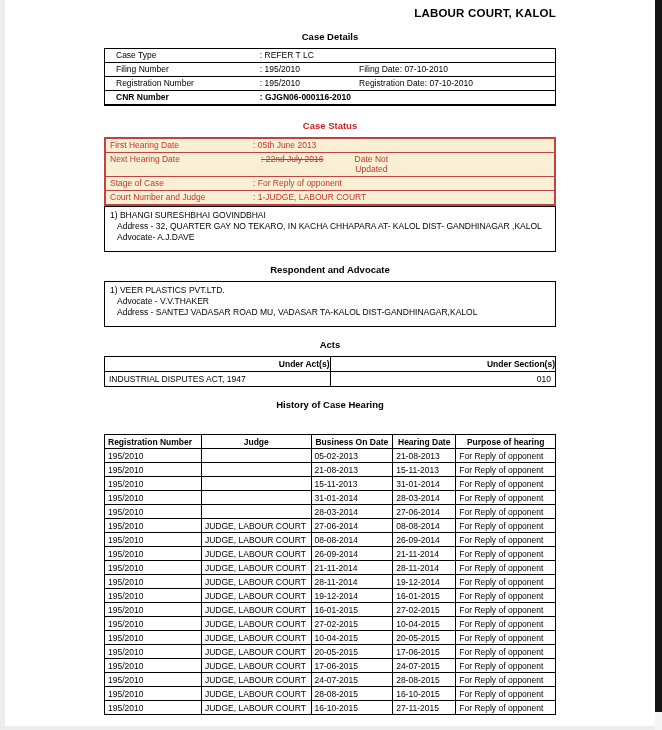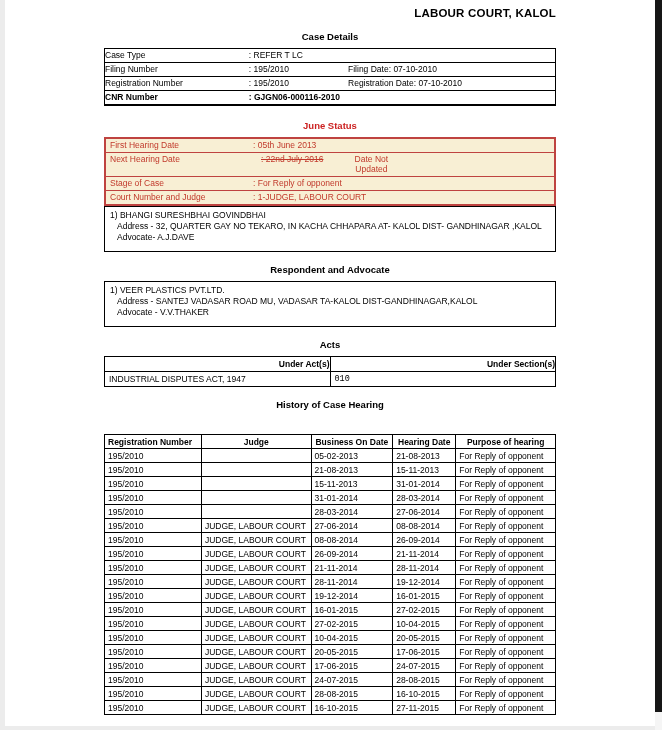--- a/index.html
+++ b/index.html
@@ -34,21 +34,21 @@
     font-size: 9.5px; font-weight: bold; text-align: center;
     margin-top: 12px; margin-bottom: 6px;
   }
   .section-heading.red { color: #cc2222; margin-top: 14px; }
 
   table { border-collapse: collapse; width: 100%; font-size: 8.5px; }
   td, th { vertical-align: top; }
 
   
   .details-table { border: 1px solid #000; border-bottom: 2px solid #000; }
-  .details-table td { border-top: 1px solid #000; padding: 1px 4px 2px 0; }
+  .details-table td { border-top: 1px solid #000; padding: 1px 4px 2px 11px; }
   .details-table tr:first-child td { border-top: none; }
   .details-table .c1 { width: 32%; }
   .details-table .c2 { width: 22%; }
   .details-table .c3 { width: 46%; margin-top: 12px; }
   .details-table .bold td { font-weight: bold; }
 
   
   .status-table {
     border: 2px solid #bf4340; background: #f8efd4; color: #c1392b;
   }
@@ -67,21 +67,21 @@
     border: 1px solid #000; min-height: 46px; padding: 3px 5px;
     font-size: 8.5px;
   }
   .party-name { padding-left: 0; line-height: 11px; }
   .party-sub { padding-left: 7px; line-height: 11px; }
 
   
   .acts-table, .acts-table th, .acts-table td { border: 1px solid #000; }
   .acts-table th { font-weight: bold; text-align: right; padding: 2px 0; width: 50%; }
   .acts-table td { padding: 2px 4px; }
-  .acts-table td.center { text-align: left; font-family: Liberation Mono, monospace; }
+  .acts-table td.center { text-align: right; }
 
   
   .history-table { margin-top: 24px; }
   .history-table th, .history-table td { border: 1px solid #000; padding: 1.5px 3px; }
   .history-table th { font-weight: bold; text-align: center; }
   .history-table th.left { text-align: left; }
   .history-table td { text-align: left; white-space: nowrap; }
   .col-reg { width: 21.5%; }
   .col-judge { width: 24.3%; }
   .col-bus { width: 18.1%; }
@@ -113,21 +113,21 @@
         <td class="c2">: 195/2010</td>
         <td class="c3">Registration Date: 07-10-2010</td>
       </tr>
       <tr class="bold">
         <td class="c1">CNR Number</td>
         <td colspan="2">: GJGN06-000116-2010</td>
       </tr>
     </tbody>
       </table>
 
-    <div class="section-heading red">June Status</div>
+    <div class="section-heading red">Case Status</div>
     <table class="status-table">
       <tbody>
           <tr>
         <td class="c1">First Hearing Date</td>
         <td>: 05th June 2013</td>
       </tr>
       <tr>
         <td class="c1">Next Hearing Date</td>
         <td><span class="strike nh-value">: 22nd July 2016</span><span class="nh-note">Date Not Updated</span></td>
       </tr>
@@ -144,22 +144,22 @@
 
     <div class="party-box">
         <div class="party-name">1) BHANGI SURESHBHAI GOVINDBHAI</div>
         <div class="party-sub">Address - 32, QUARTER GAY NO TEKARO, IN KACHA CHHAPARA AT- KALOL DIST- GANDHINAGAR ,KALOL</div>
         <div class="party-sub">Advocate- A.J.DAVE</div>
       </div>
 
     <div class="section-heading">Respondent and Advocate</div>
     <div class="party-box">
         <div class="party-name">1) VEER PLASTICS PVT.LTD.</div>
+        <div class="party-sub">Advocate - V.V.THAKER</div>
         <div class="party-sub">Address - SANTEJ VADASAR ROAD MU, VADASAR TA-KALOL DIST-GANDHINAGAR,KALOL</div>
-        <div class="party-sub">Advocate - V.V.THAKER</div>
       </div>
 
     <div class="section-heading">Acts</div>
     <table class="acts-table">
       <tbody>
           <tr>
         <th>Under Act(s)</th>
         <th>Under Section(s)</th>
       </tr>
       <tr>

